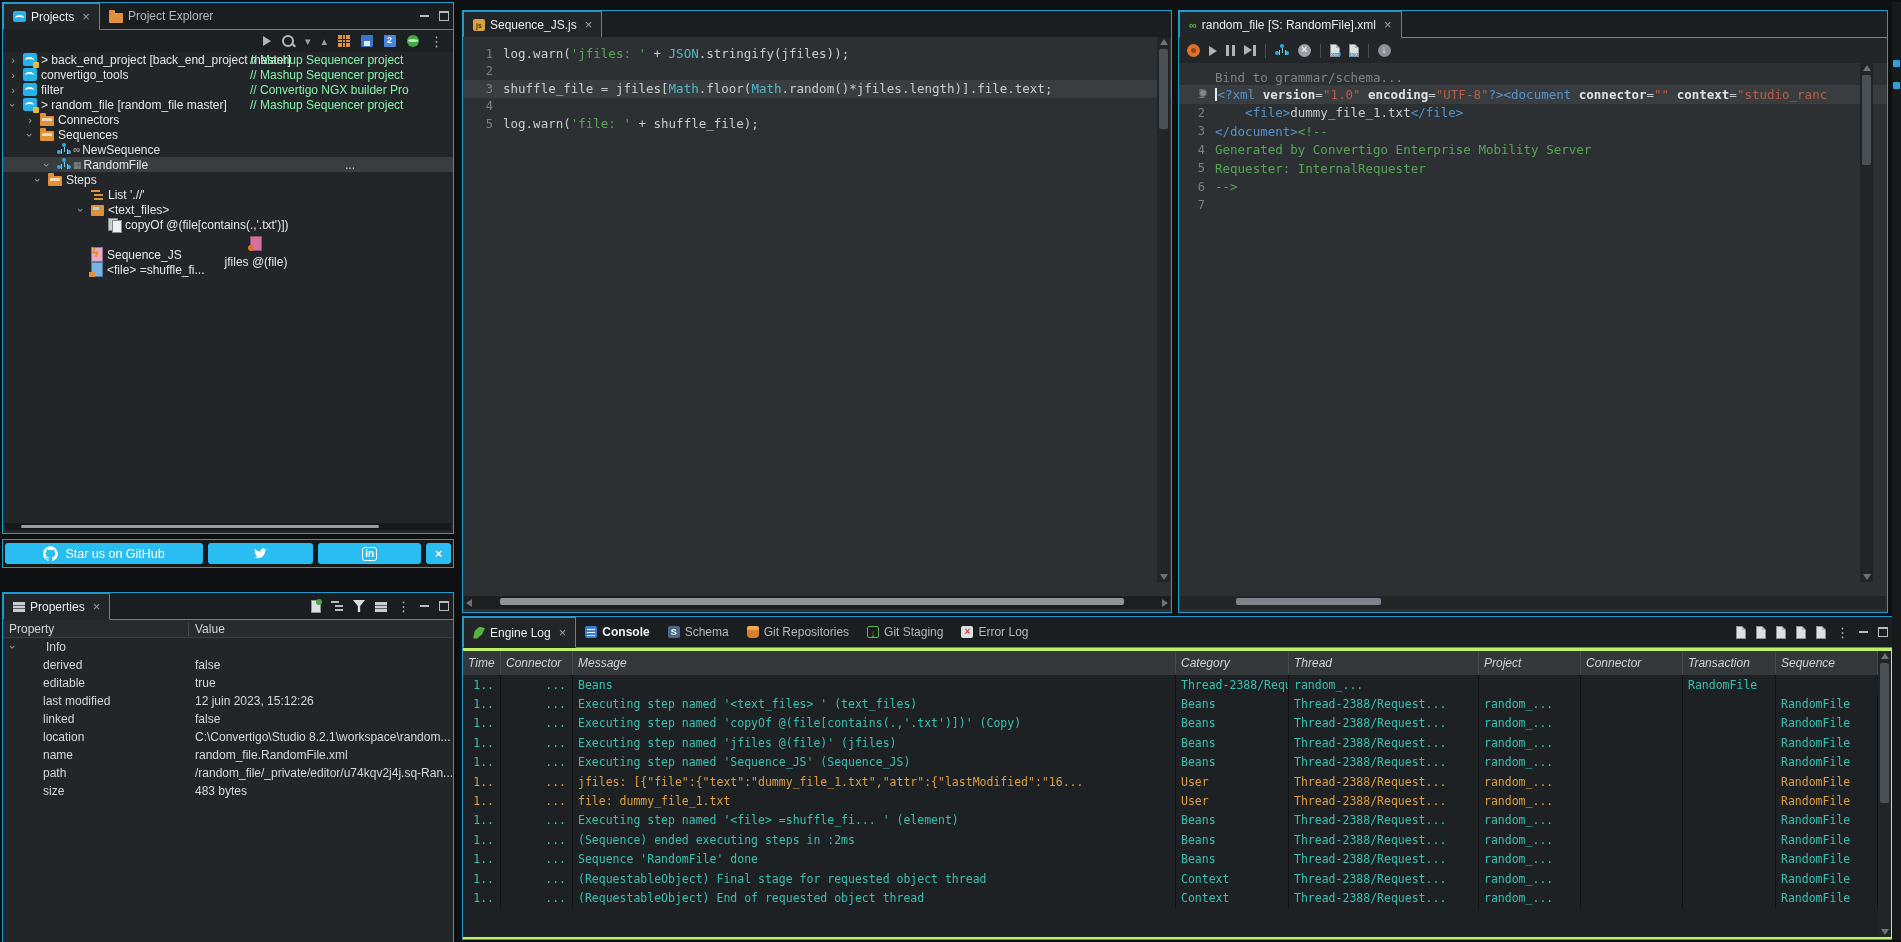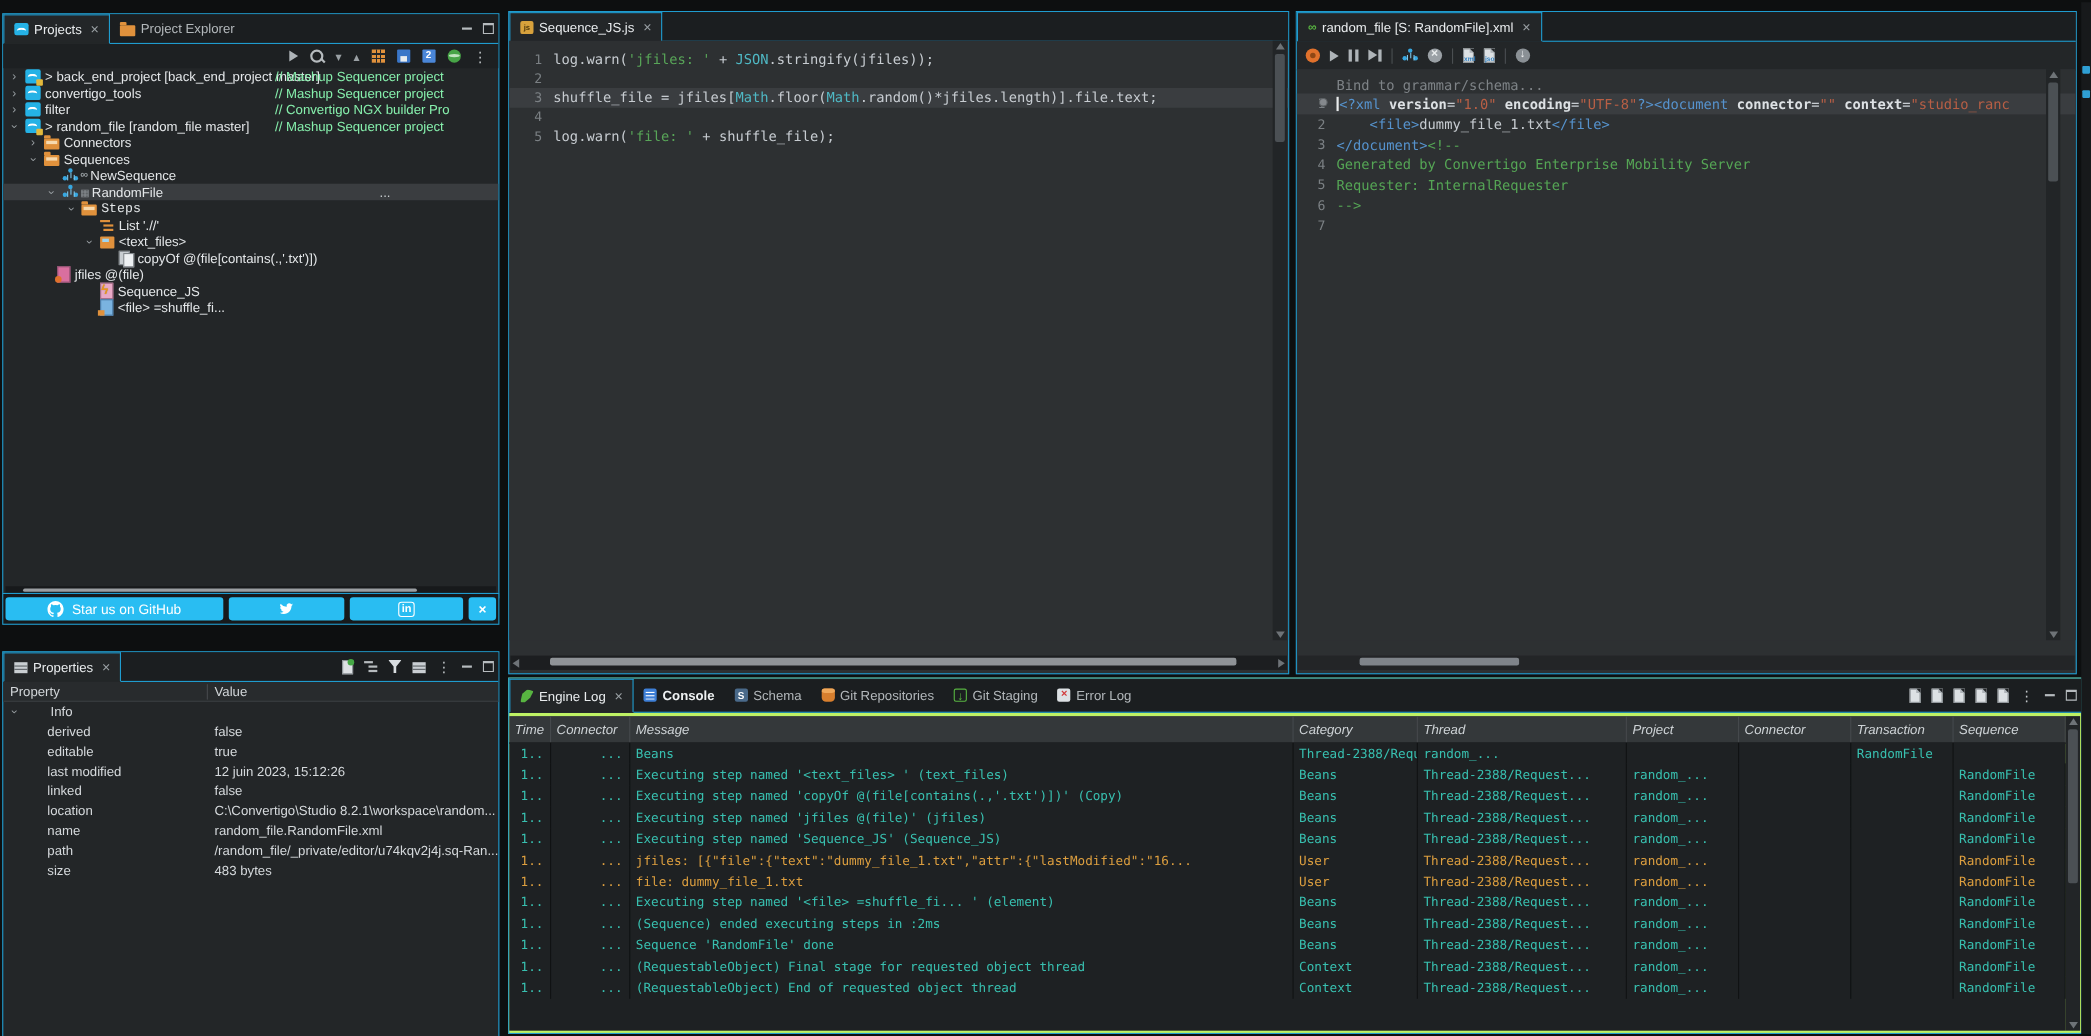--- a/index.html
+++ b/index.html
@@ -153,21 +153,21 @@
   .grid9cols{grid-template-columns:38px 72px 603px 113px 190px 102px 102px 93px 1fr;}
   
   .strip{position:absolute;right:0;top:2px;width:9px;height:938px;background:#17191b;}
   .strip .sic{position:absolute;left:1px;width:7px;height:7px;background:#2f9fd4;border-radius:1px;}
 </style>
 </head>
 <body>
 
 <div class="app">
 
-  <div class="panel" style="left:2px;top:2px;width:452px;height:532px;margin-top:10px;">
+  <div class="panel" style="left:2px;top:2px;width:452px;height:532px;">
     <div class="tabbar">
       <div class="tab active">
         <span class="ic i-proj" style="width:13px;height:11px;"></span>
         <span>Projects</span>
         <span class="close">×</span>
       </div>
       <div class="tab">
         <span class="ic i-folder"></span>
         <span>Project Explorer</span>
       </div>
@@ -228,41 +228,41 @@
           <span class="badge">∞</span>
           <span class="tlabel">NewSequence</span>
         </div>
         <div class="trow sel" style="padding-left: 38px;">
           <span class="exp down">›</span>
           <span class="ic i-seq"></span>
           <span class="badge2">▦</span>
           <span class="tlabel">RandomFile</span>
           <span class="ttrail">...</span>
         </div>
-        <div class="trow" style="padding-left: 55px; font-family: Liberation Mono, monospace;">
+        <div class="trow" style="padding-left: 29px;">
           <span class="exp down">›</span>
           <span class="ic i-folder open"></span>
           <span class="tlabel">Steps</span>
         </div>
         <div class="trow" style="padding-left: 72px;">
           <span class="exp"></span>
           <span class="ic i-list"></span>
           <span class="tlabel">List './/'</span>
         </div>
         <div class="trow" style="padding-left: 72px;">
           <span class="exp down">›</span>
           <span class="ic i-elem"></span>
           <span class="tlabel">&lt;text_files&gt;</span>
         </div>
         <div class="trow" style="padding-left: 89px;">
           <span class="exp"></span>
           <span class="ic i-copy2"></span>
           <span class="tlabel">copyOf @(file[contains(.,'.txt')])</span>
         </div>
-        <div class="trow" style="padding-left: 33px;">
+        <div class="trow" style="padding-left: 56px; flex-direction: column;">
           <span class="exp"></span>
           <span class="ic i-jfile"></span>
           <span class="tlabel">jfiles @(file)</span>
         </div>
         <div class="trow" style="padding-left: 72px;">
           <span class="exp"></span>
           <span class="ic i-jsstep">
             <span class="boltglyph">ϟ</span>
           </span>
           <span class="tlabel">Sequence_JS</span>

